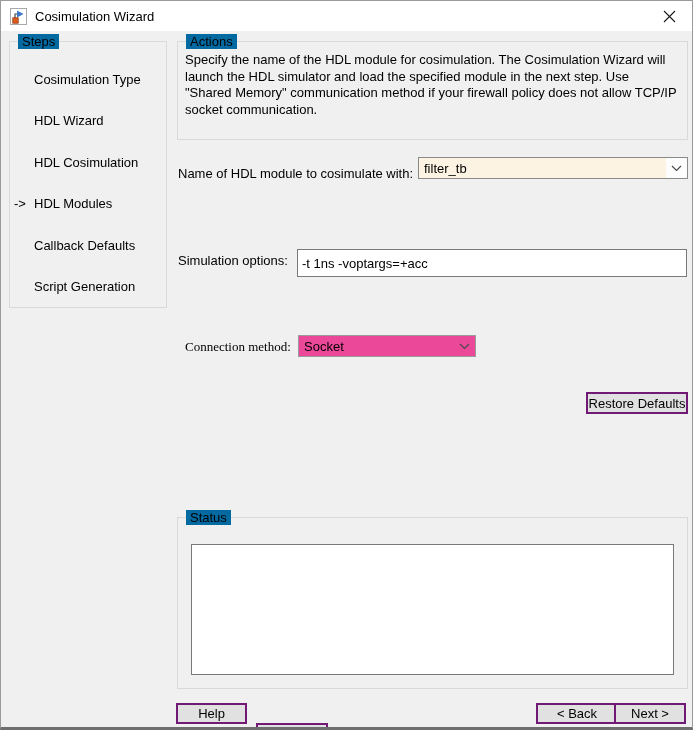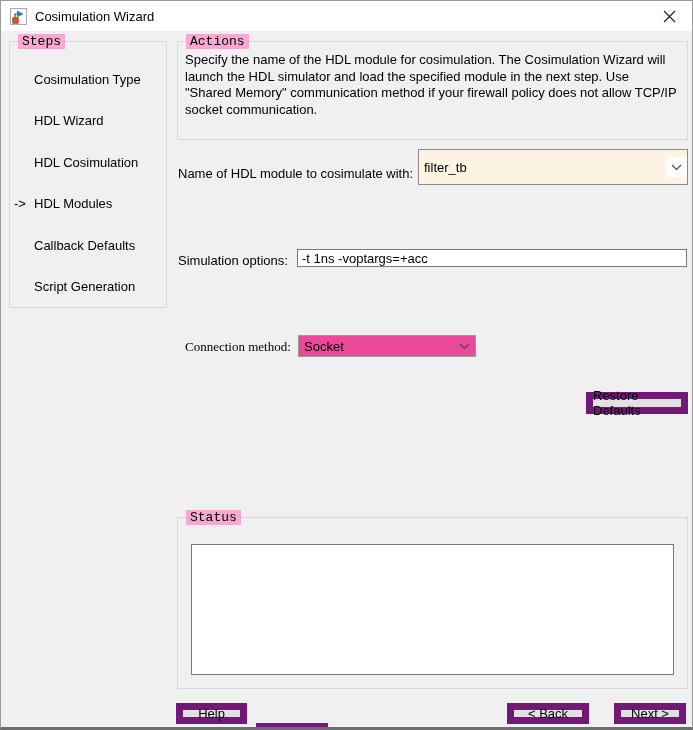--- a/index.html
+++ b/index.html
@@ -14,46 +14,46 @@
     font-size:13px;color:#000;
     overflow:hidden;
   }
   
   .titlebar{position:absolute;top:0;left:0;right:0;height:30px;background:#ffffff;display:flex;align-items:center;}
   .app-icon{margin-left:9px;width:17px;height:17px;flex:0 0 auto;}
   .title-text{margin-left:8px;font-size:13px;text-align:right;}
   .close-btn{position:absolute;right:0;top:0;width:45px;height:30px;display:flex;align-items:center;justify-content:center;cursor:default;}
   
   .groupbox{position:absolute;border:1px solid #d9d9d9;box-sizing:border-box;}
-  .groupbox-label{position:absolute;top:-8px;left:8px;background:#f9a8d4;padding:0 4px;font-size:13px;line-height:15px;font-family:Liberation Mono, monospace;}
+  .groupbox-label{position:absolute;top:-8px;left:8px;background:#0369a1;padding:0 4px;font-size:13px;line-height:15px;}
   
   .steps-box{left:8px;top:40px;width:158px;height:267px;}
   .step-item{position:absolute;left:24px;white-space:nowrap;}
   .step-marker{position:absolute;left:4px;}
   
   .actions-box{left:176px;top:40px;width:511px;height:99px;}
   .actions-desc{position:absolute;left:7px;top:10px;width:494px;line-height:16.5px;}
   
   .form-label{position:absolute;white-space:nowrap;}
   .lbl-module{left:177px;top:165px;}
   .lbl-simopts{left:177px;top:252px;}
   .lbl-conn{left:184px;top:338px;font-family:Liberation Serif, serif;}
-  .combo{position:absolute;left:417px;top:148px;width:270px;height:36px;background:#fdf3e3;border:1px solid #8a8a8a;box-sizing:border-box;display:flex;align-items:center;}
+  .combo{position:absolute;left:417px;top:156px;width:270px;height:22px;background:#fdf3e3;border:1px solid #8a8a8a;box-sizing:border-box;display:flex;align-items:center;}
   .combo-text{flex:1;padding-left:5px;overflow:hidden;}
   .combo-arrow{width:21px;height:20px;background:#fdfdfd;display:flex;align-items:center;justify-content:center;}
-  .text-input{position:absolute;left:296px;top:248px;width:390px;height:18px;box-sizing:border-box;border:1px solid #7a7a7a;background:#fff;font-family:"Liberation Sans",sans-serif;font-size:13px;padding:0 4px;outline:none;}
+  .text-input{position:absolute;left:296px;top:248px;width:390px;height:28px;box-sizing:border-box;border:1px solid #7a7a7a;background:#fff;font-family:"Liberation Sans",sans-serif;font-size:13px;padding:0 4px;outline:none;}
   .select{position:absolute;left:297px;top:334px;width:178px;height:22px;background:#ec4899;border:1px solid #9a9a9a;box-sizing:border-box;display:flex;align-items:center;}
   .select-text{flex:1;padding-left:5px;}
   .select-arrow{width:22px;display:flex;align-items:center;justify-content:center;}
   
-  .btn{position:absolute;box-sizing:border-box;background:#e1e1e1;border:7px solid #701a75;font-family:"Liberation Sans",sans-serif;font-size:13px;display:flex;align-items:center;justify-content:center;cursor:default;}
+  .btn{position:absolute;box-sizing:border-box;background:#e1e1e1;border:2px solid #701a75;font-family:"Liberation Sans",sans-serif;font-size:13px;display:flex;align-items:center;justify-content:center;cursor:default;}
   .btn-restore{left:585px;top:391px;width:102px;height:22px;}
   .btn-help{left:175px;top:702px;width:71px;height:21px;}
   .btn-cancel{left:255px;top:722px;width:72px;height:21px;}
-  .btn-back{left:506px;top:702px;width:82px;height:21px;}
+  .btn-back{left:535px;top:702px;width:82px;height:21px;}
   .btn-next{left:613px;top:702px;width:72px;height:21px;}
   
   .status-box{left:176px;top:516px;width:511px;height:172px;padding-left:8px;}
   .status-area{position:absolute;left:13px;top:26px;width:483px;height:131px;background:#ffffff;border:1px solid #7a7a7a;box-sizing:border-box;}
 </style>
 </head>
 <body>
 
 <div class="window">
 

